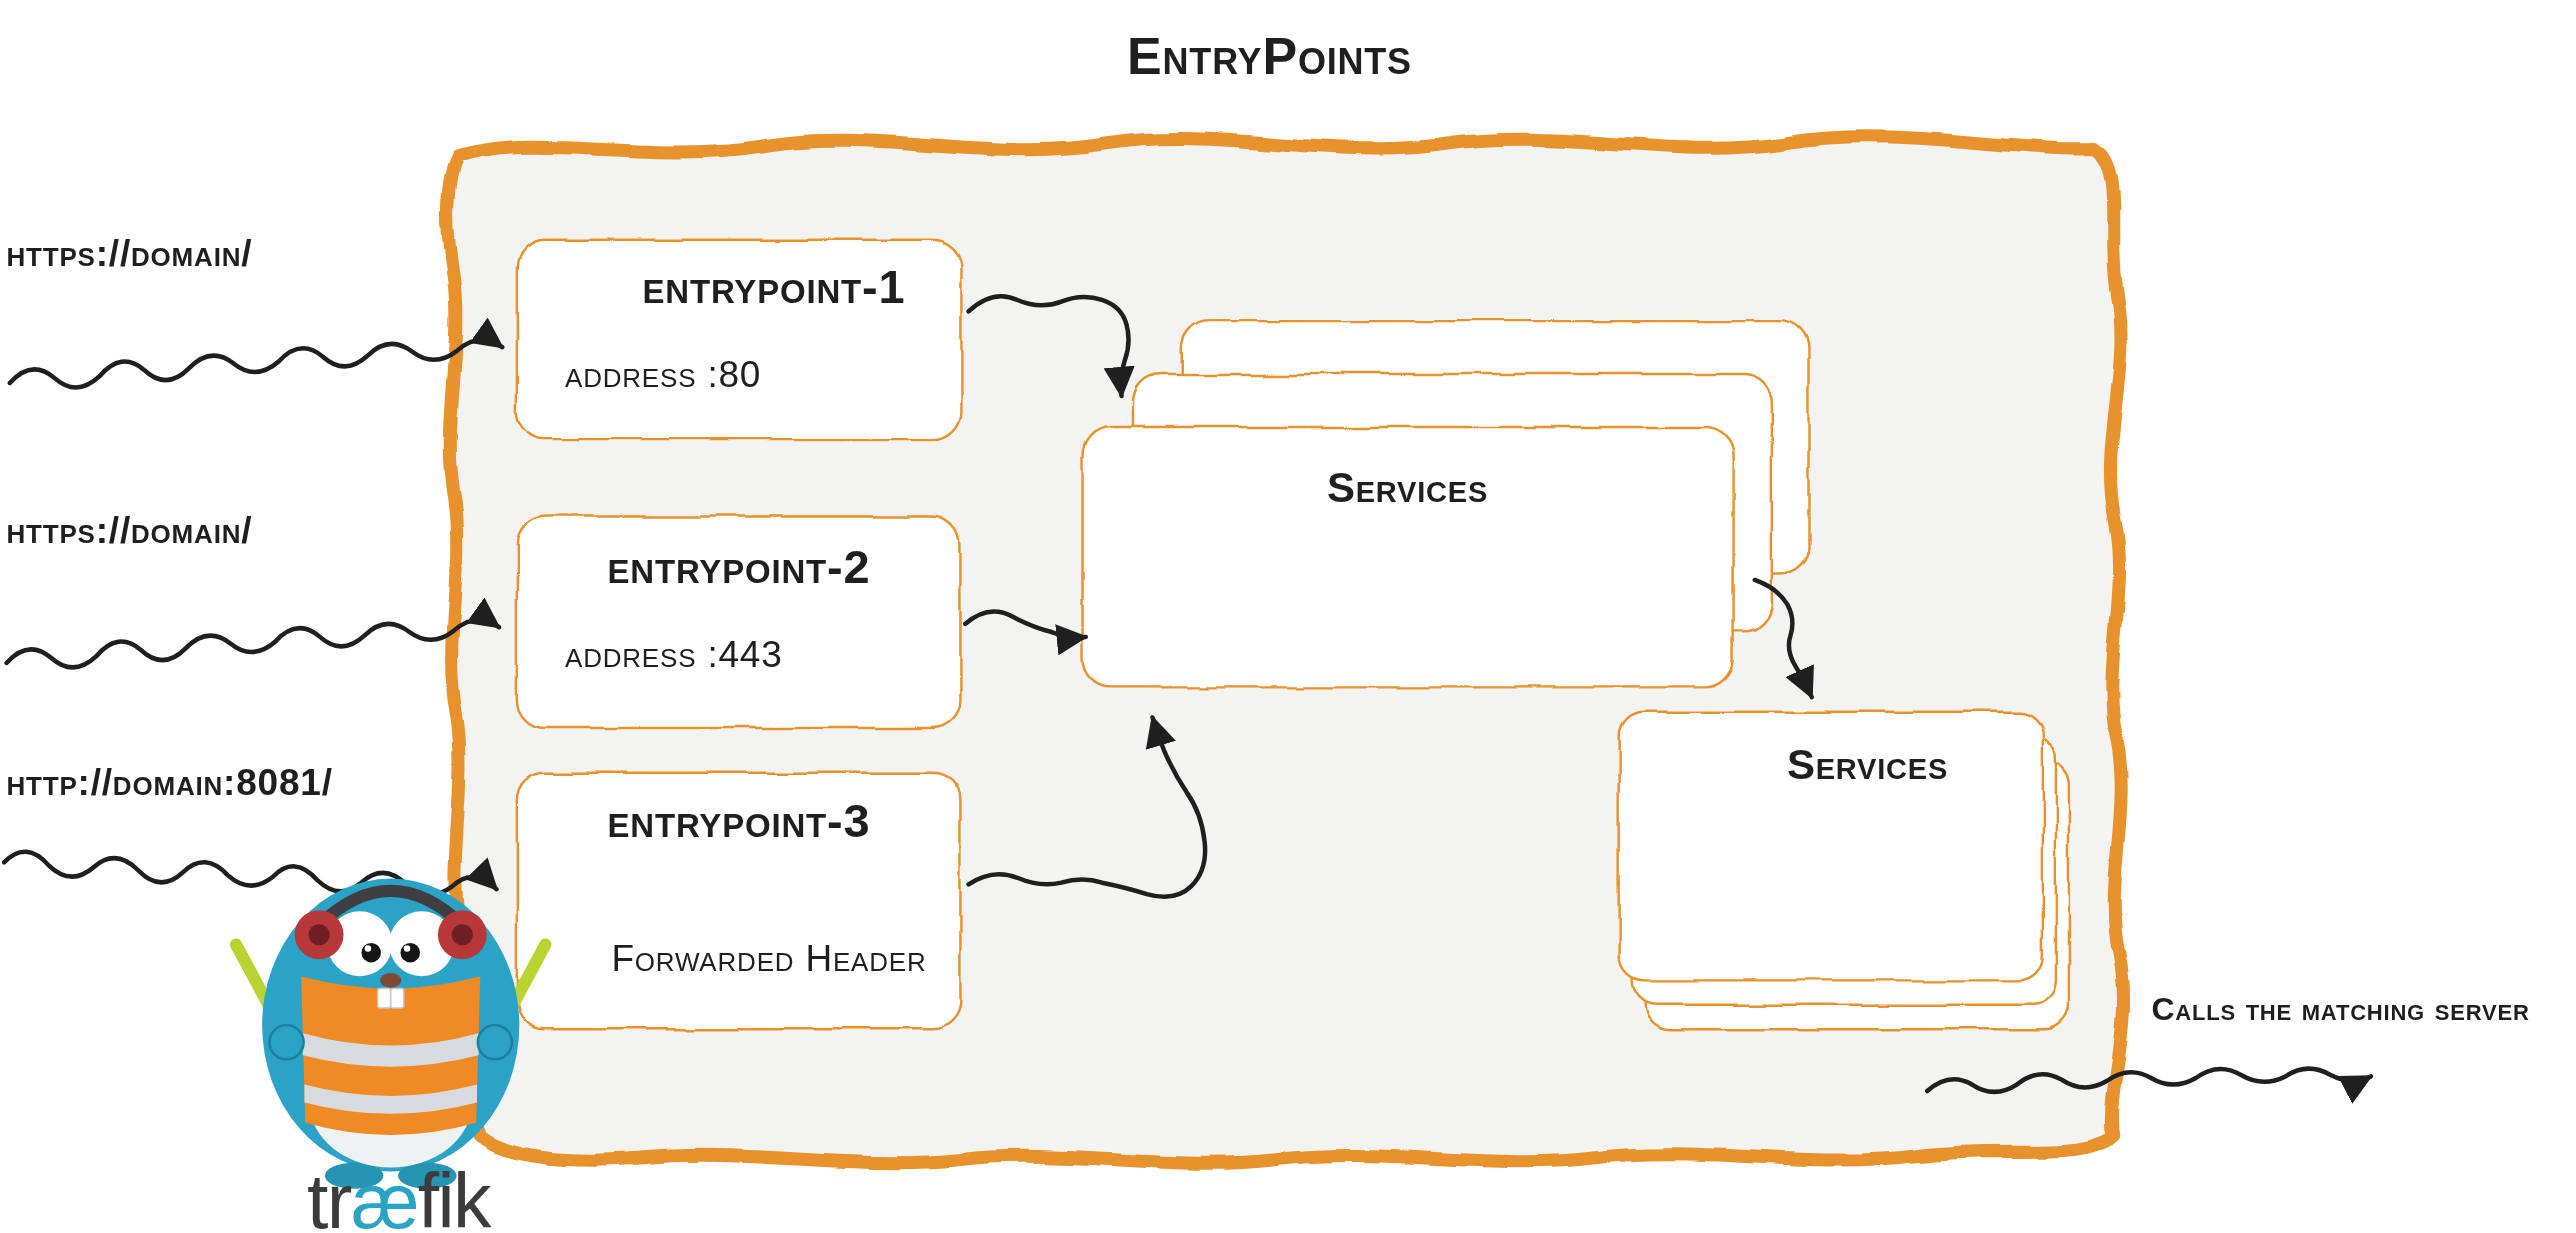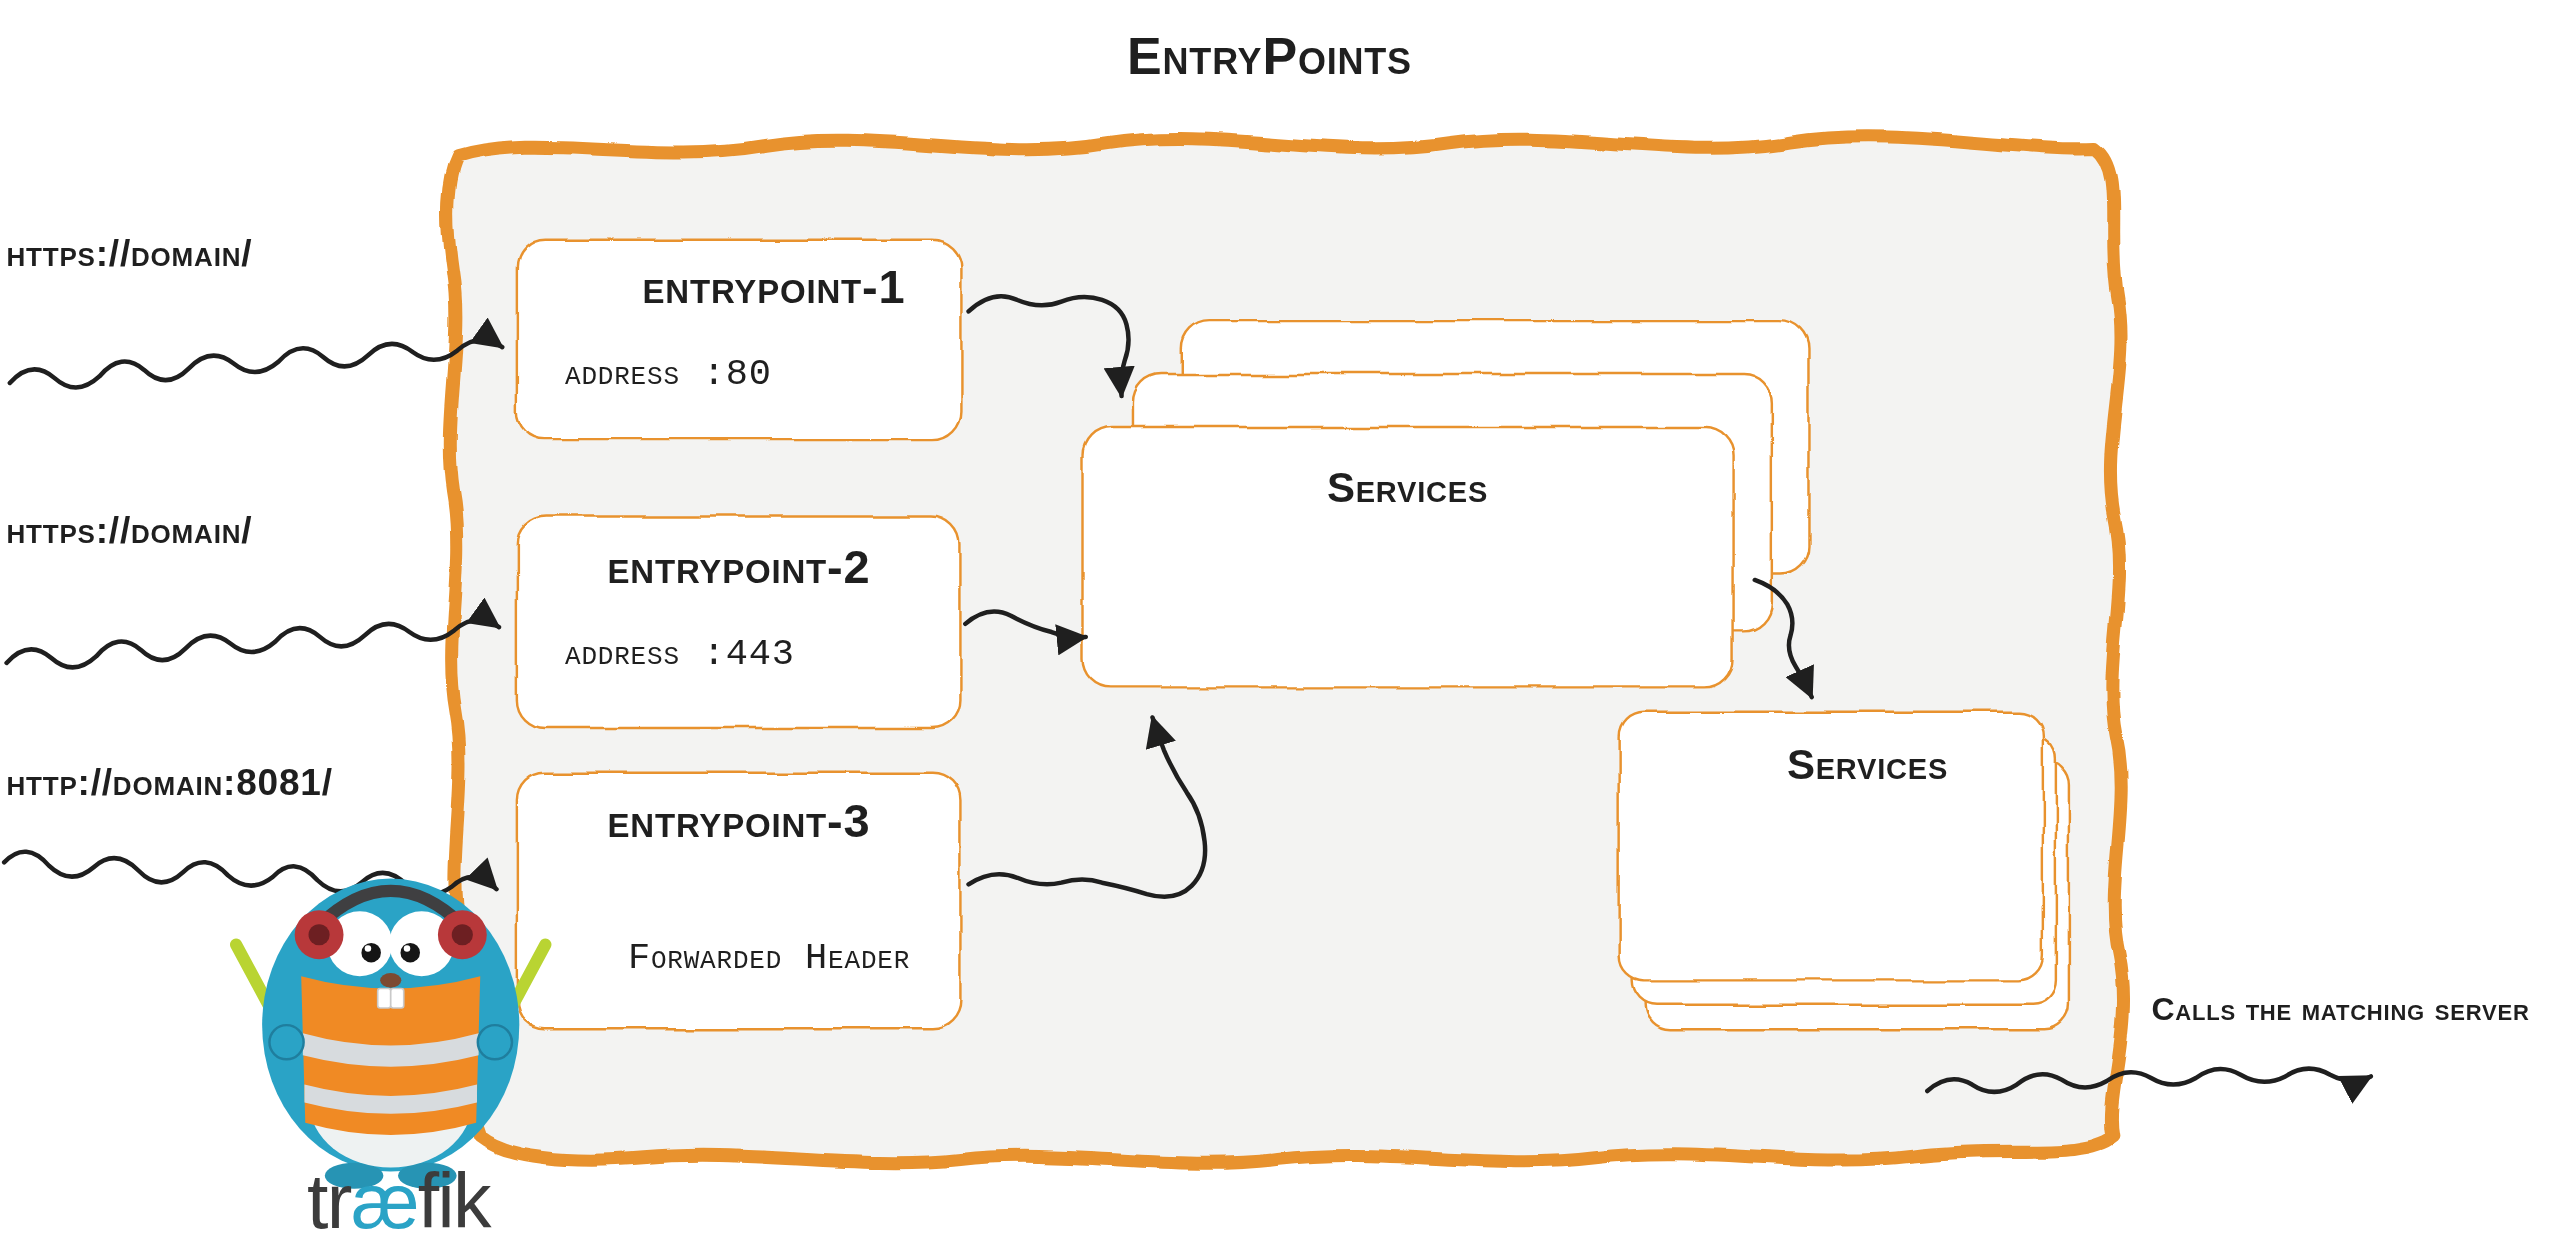--- a/index.html
+++ b/index.html
@@ -10,21 +10,21 @@
   body{width:2576px;height:1233px;overflow:hidden;}
   #stage{position:relative;width:2576px;height:1233px;font-family:"Liberation Sans",sans-serif;margin-top:20px;}
   #diagram-svg{position:absolute;left:0;top:0;}
 
   
   .hand{position:absolute;font-variant:small-caps;color:var(--ink);font-weight:600;
         letter-spacing:0.8px;line-height:1.12;white-space:nowrap;}
   .center{text-align:center;}
   .t-title{font-size:52px;}
   .t-name{font-size:47px;}
-  .t-addr{font-size:37px;font-weight:500;font-family:Liberation Mono, monospace;}
+  .t-addr{font-size:37px;font-weight:500;}
   .t-stack{font-size:42px;}
   .t-req{font-size:37px;}
   .t-out{font-size:32px;}
 
   .wordmark{position:absolute;font-variant:normal;font-size:77px;font-weight:500;
             color:#3c3c3c;letter-spacing:-1.6px;line-height:1;}
   .wordmark .ae{color:var(--teal);}
 
   
   .container-blob{fill:var(--panel);stroke:var(--accent);stroke-width:16;stroke-linejoin:round;}

